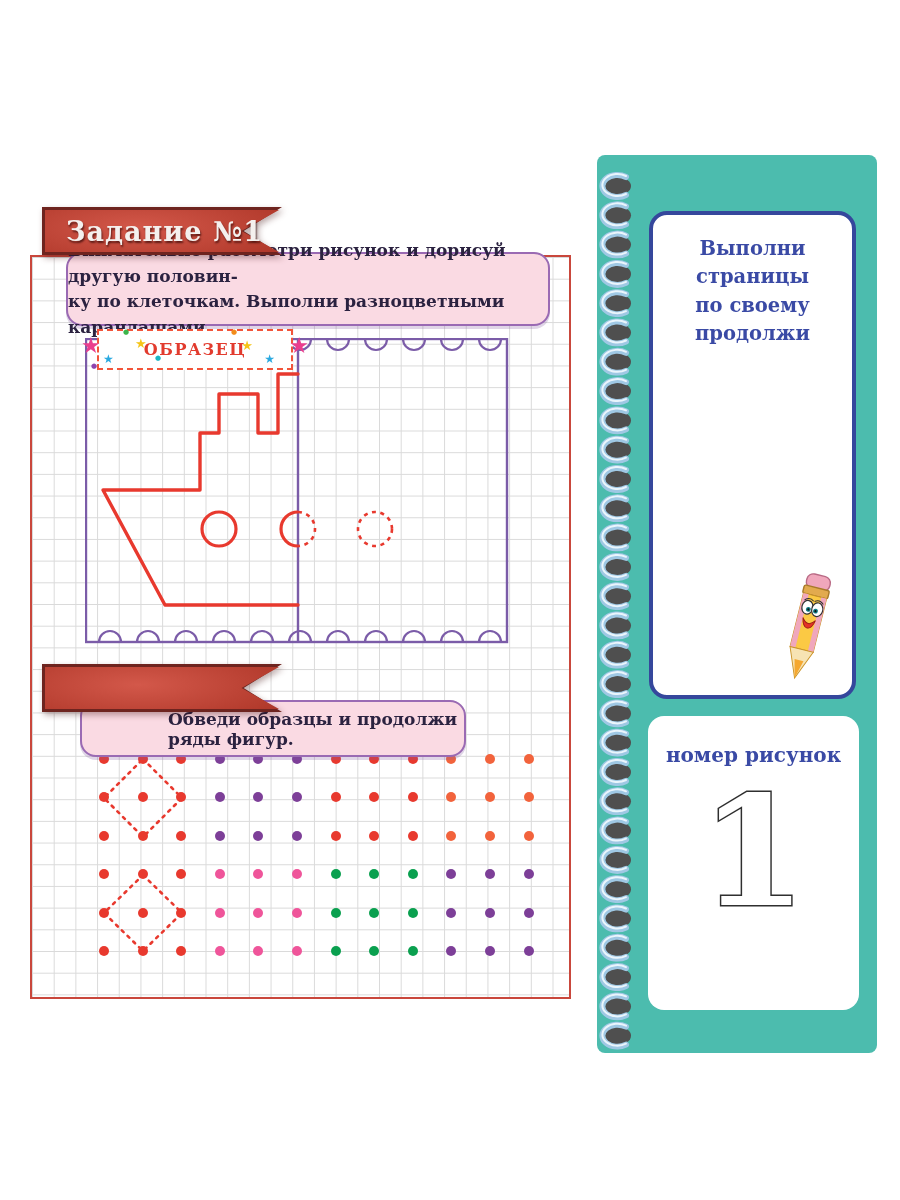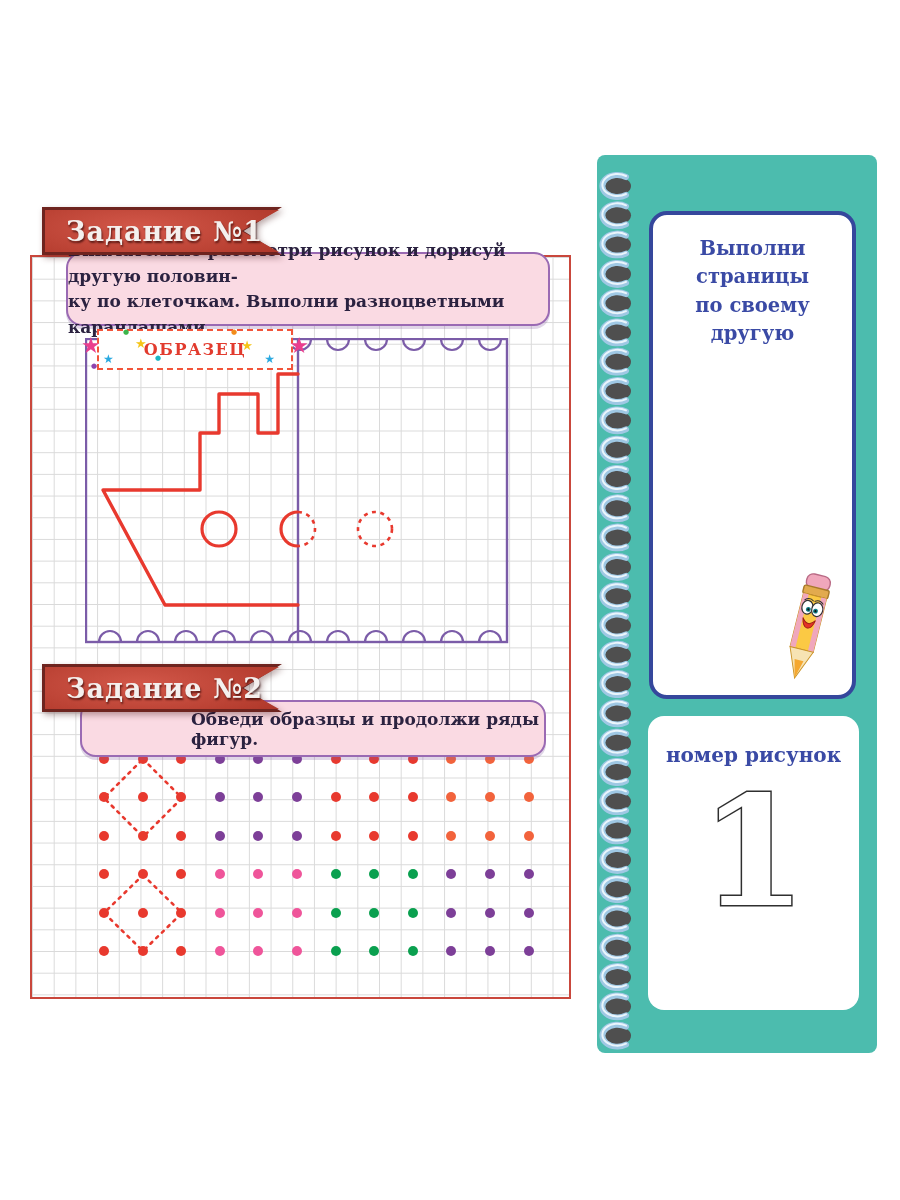--- a/index.html
+++ b/index.html
@@ -24,22 +24,22 @@
         color:#f4f0ee;font-weight:bold;font-size:27px;letter-spacing:1px;
         text-shadow:1px 2px 2px rgba(40,0,0,.65);white-space:nowrap;}
   #banner1{left:42px;top:207px;}
   #banner2{left:42px;top:664px;}
 
   
   .pinkbox{position:absolute;background:#fadae3;border:2px solid #9a6ab3;border-radius:16px;
         z-index:5;box-shadow:0 3px 0 rgba(130,90,160,.25);color:#2b2240;font-weight:bold;}
   #pinkbox1{left:66px;top:252px;width:480px;height:70px;font-size:17px;
         display:flex;flex-direction:column;justify-content:center;align-items:center;line-height:1.5;}
-  #pinkbox2{left:80px;top:700px;width:466px;height:57px;font-size:17px;
-        display:flex;align-items:center;justify-content:center;padding-left:109px;box-sizing:border-box;}
+  #pinkbox2{left:80px;top:700px;width:386px;height:57px;font-size:17px;
+        display:flex;align-items:center;justify-content:center;padding-left:86px;box-sizing:border-box;}
 
   
   .sample-label{position:absolute;left:97px;top:329px;width:192px;height:37px;background:#fff;
         border:2px dashed #f2543a;z-index:7;display:flex;align-items:center;justify-content:center;}
   .sample-label .txt{color:#e23b2e;font-weight:bold;font-size:16px;letter-spacing:1.5px;}
   .deco{position:absolute;line-height:1;z-index:8;}
   .d1{left:-18px;top:4px;font-size:22px;color:#ea3e8e;}
   .d2{left:4px;top:22px;font-size:12px;color:#2aa9e0;}
   .d3{left:36px;top:6px;font-size:13px;color:#f5c518;}
   .d4{left:24px;top:-2px;font-size:7px;color:#3cb54a;}
@@ -108,21 +108,20 @@
     <span class="deco d6">★</span>
     <span class="deco d7">★</span>
     <span class="deco d8">★</span>
     <span class="deco d9">●</span>
     <span class="deco d10">●</span>
   </div>
 
   <div class="banner" id="banner2">
     <div class="shape"></div>
     <div class="fill"></div>
-    <div class="label">Задание №2</div>
   </div>
 
   <div class="pinkbox" id="pinkbox2">
     <div>Обведи образцы и продолжи ряды фигур.</div>
   </div>
 
   <svg class="overlay-svg" width="900" height="1200" viewBox="0 0 900 1200">
     <path d="M143,759 L182,798 L143,837 L104,798 Z" fill="none" stroke="#e8392e" stroke-width="2.6" stroke-dasharray="2.5 5.5" stroke-linecap="round"></path>
     <path d="M143,875 L182,913 L143,951 L104,913 Z" fill="none" stroke="#e8392e" stroke-width="2.6" stroke-dasharray="2.5 5.5" stroke-linecap="round"></path>
   </svg>
@@ -199,21 +198,21 @@
       <div class="dot" style="left: 407.8px; top: 946px; background: rgb(10, 160, 79);"></div>
       <div class="dot" style="left: 446.4px; top: 946px; background: rgb(125, 63, 152);"></div>
       <div class="dot" style="left: 485px; top: 946px; background: rgb(125, 63, 152);"></div>
       <div class="dot" style="left: 523.6px; top: 946px; background: rgb(125, 63, 152);"></div>
     </div>
 
   <div class="panel"></div>
 
   <div class="whitebox" id="drawbox">
     <div>Выполни страницы</div>
-    <div>по своему другую</div>
+    <div>по своему продолжи</div>
     <svg class="pencil-svg" viewBox="0 0 80 124">
       <g transform="rotate(14 40 62)">
         <rect x="27" y="3" width="26" height="16" rx="7" fill="#f0a7bc" stroke="#b96a85" stroke-width="1.5"></rect>
         <rect x="26" y="17" width="28" height="9" rx="2" fill="#e2aa4e" stroke="#a87a2a" stroke-width="1.5"></rect>
         <rect x="27" y="26" width="26" height="60" fill="#fbc944" stroke="#c99225" stroke-width="1"></rect>
         <rect x="27" y="26" width="6" height="60" fill="#f0a7bc"></rect>
         <rect x="47" y="26" width="6" height="60" fill="#f0a7bc"></rect>
         <path d="M27,86 L53,86 L40,118 Z" fill="#f7e3b3" stroke="#c99225" stroke-width="1"></path>
         <path d="M35,98 L45,98 L40,118 Z" fill="#f5a830"></path>
         <ellipse cx="35" cy="40" rx="6" ry="7.5" fill="#fff" stroke="#333" stroke-width="1.3"></ellipse>

